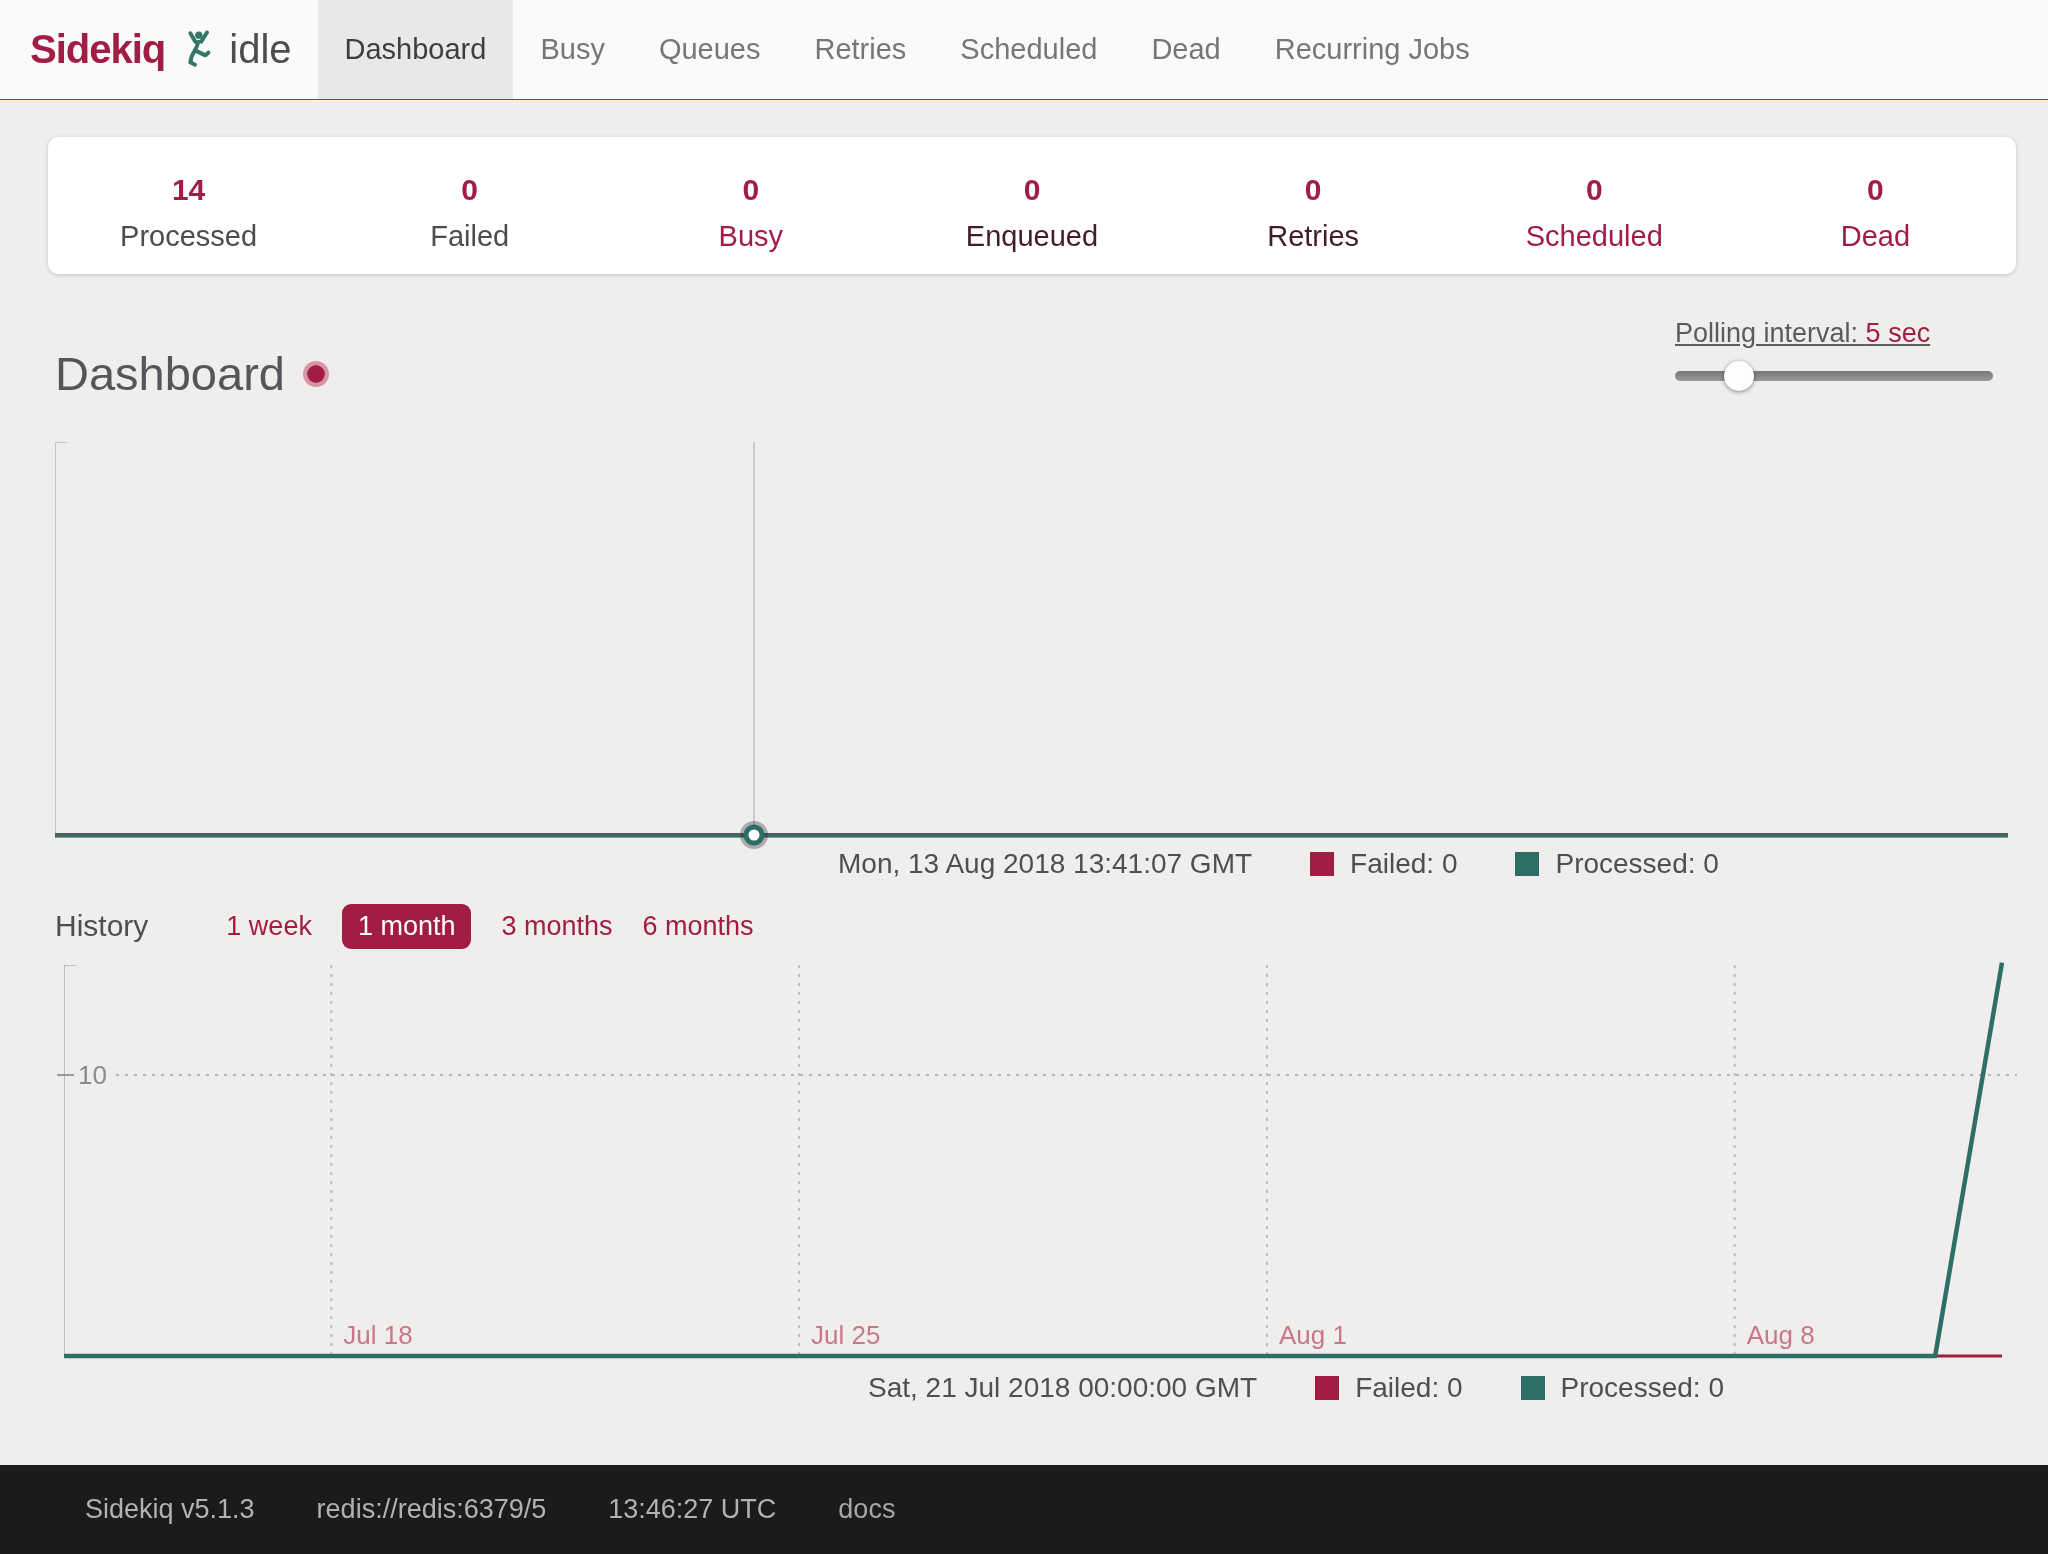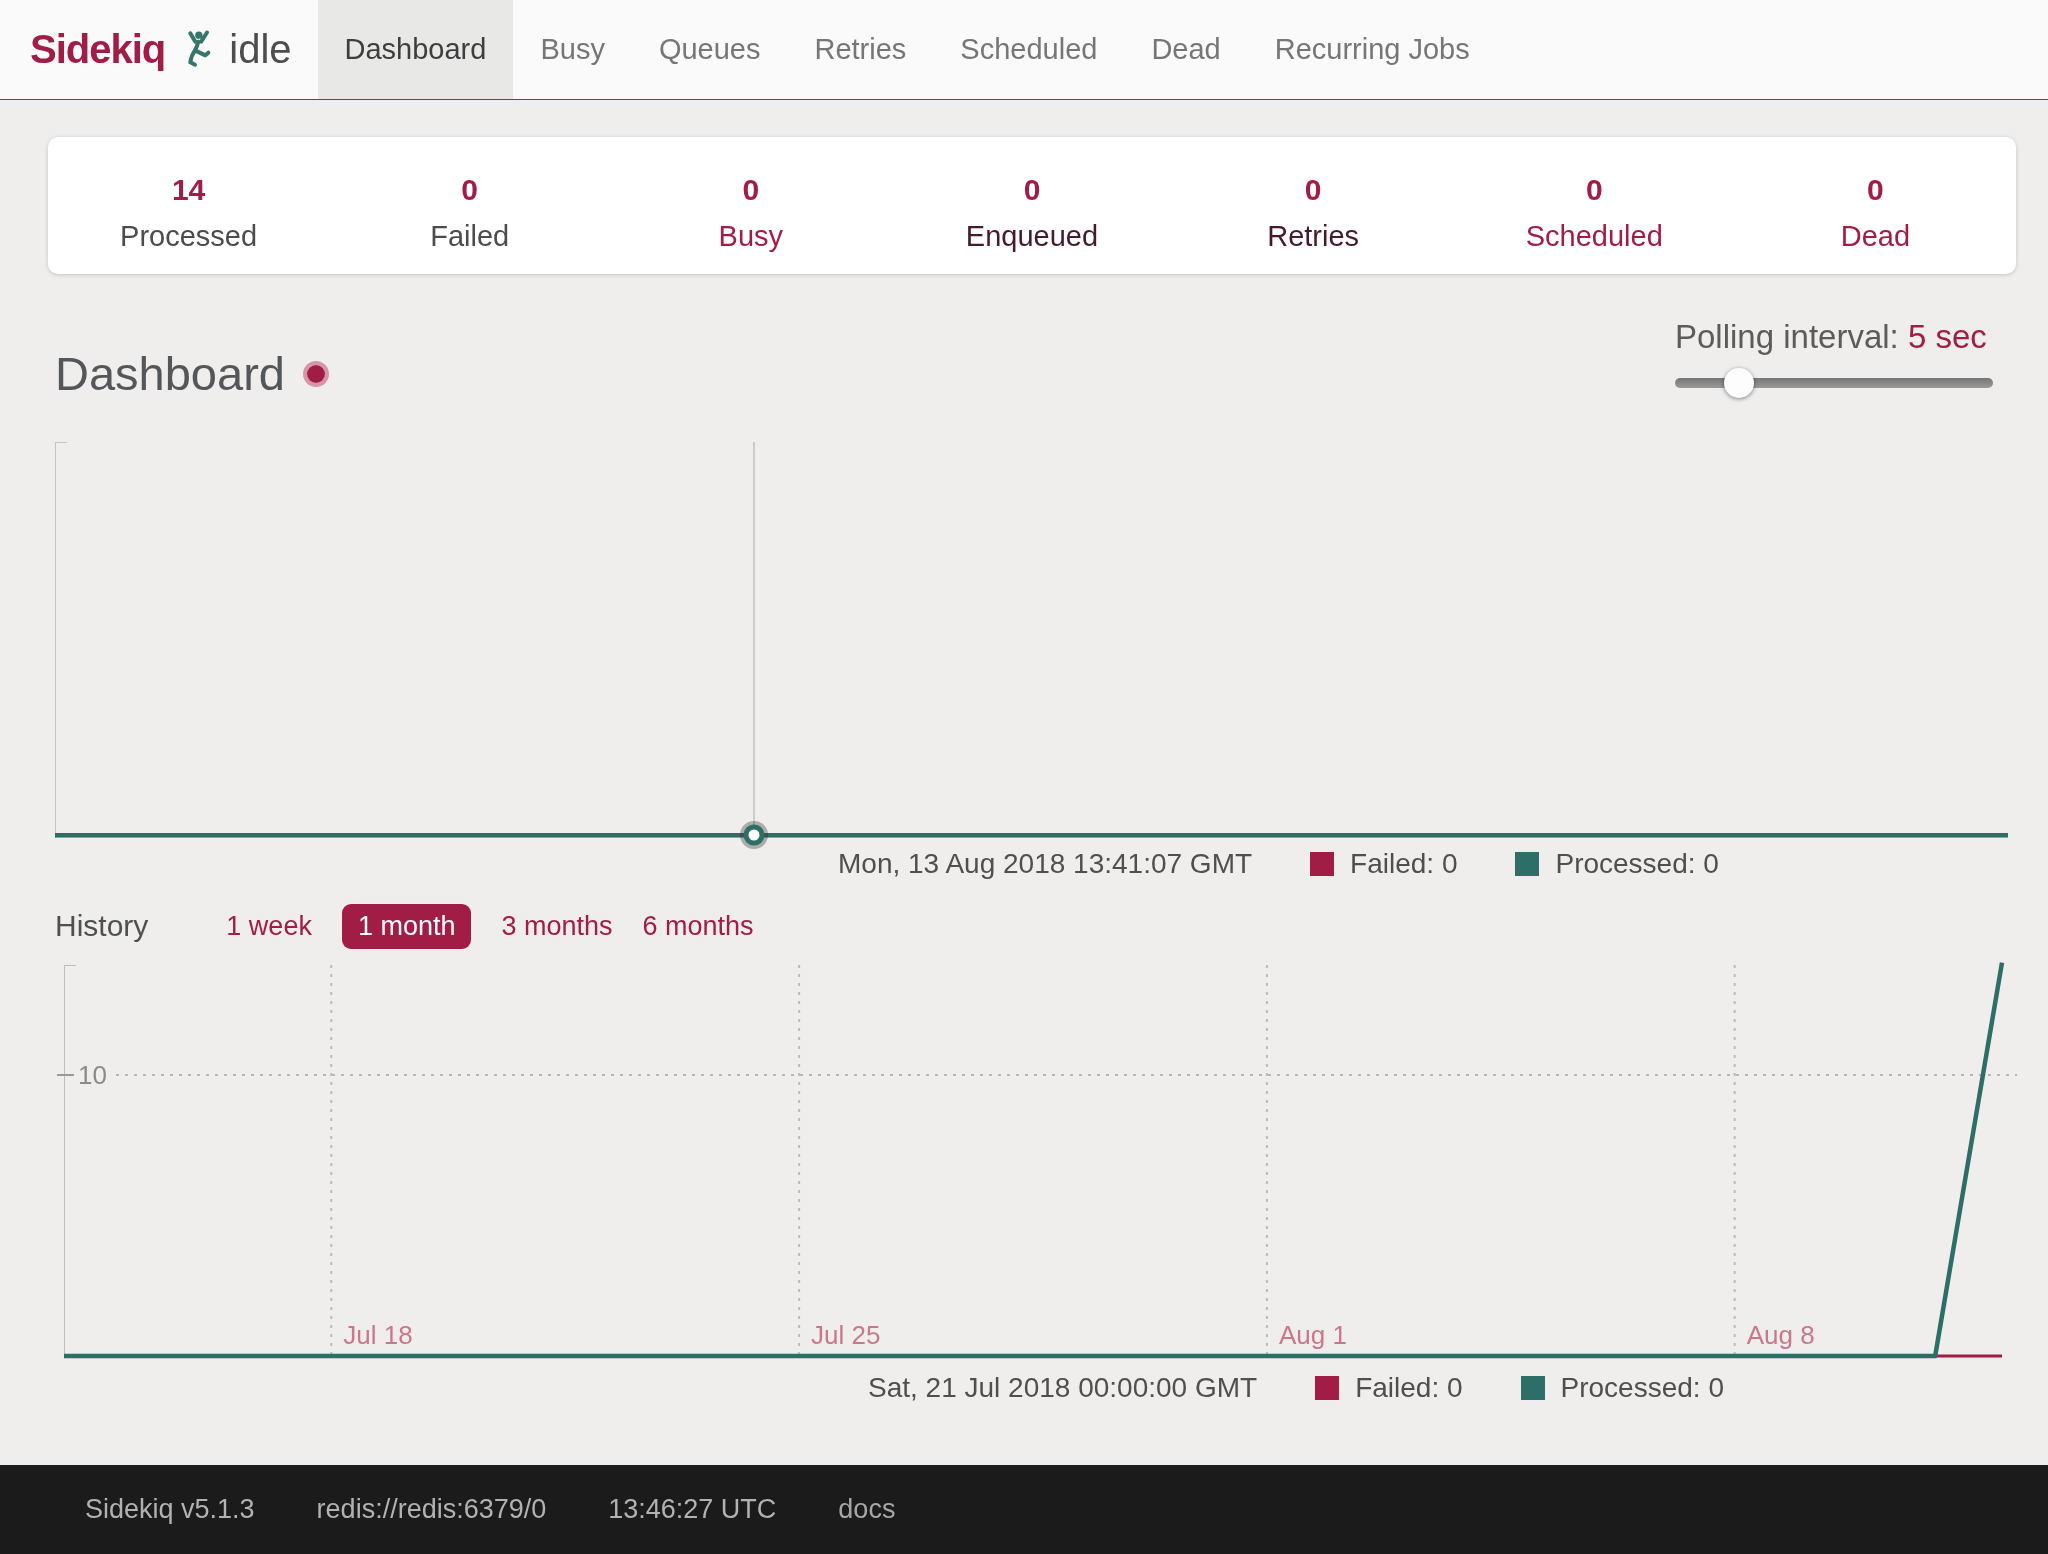--- a/index.html
+++ b/index.html
@@ -53,21 +53,21 @@
   }
   .beacon {
     width:26px; height:26px; margin-left:18px;
     border:4px solid #d795a8; border-radius:50%;
     display:inline-flex; align-items:center; justify-content:center;
     cursor:pointer;
   }
   .beacon i { display:block; width:18px; height:18px; border-radius:50%; background:var(--accent,#a21d45); }
 
   .polling { position:absolute; left:1675px; top:318px; width:330px; }
-  .polling-label { font-size:33px; color:#5b5b5b; }
+  .polling-label { font-size:27px; color:#5b5b5b;text-decoration:underline; }
   .polling-label b { font-weight:400; color:var(--accent,#a21d45); }
   .slider {
     position:relative; margin-top:22px; width:318px; height:10px;
     border-radius:6px; background:linear-gradient(#767676,#9a9a9a);
     cursor:pointer;
   }
   .slider-thumb {
     position:absolute; top:-10px; width:30px; height:30px; border-radius:50%;
     background:#fdfdfd; box-shadow:0 1px 4px rgba(0,0,0,0.45);
     left:calc(var(--thumb,20%) - 15px);
@@ -244,18 +244,18 @@
     <span class="lg-time">Sat, 21 Jul 2018 00:00:00 GMT</span>
     <span class="sq sq-failed"></span>
     <span>Failed: 0</span>
     <span class="gap"></span>
     <span class="sq sq-proc"></span>
     <span>Processed: 0</span>
   </div>
 
   <footer class="footer">
     <span>Sidekiq v5.1.3</span>
-    <span>redis://redis:6379/0</span>
+    <span>redis://redis:6379/5</span>
     <span>13:46:27 UTC</span>
     <a>docs</a>
   </footer>
 
 </div>
 
 </body></html>

